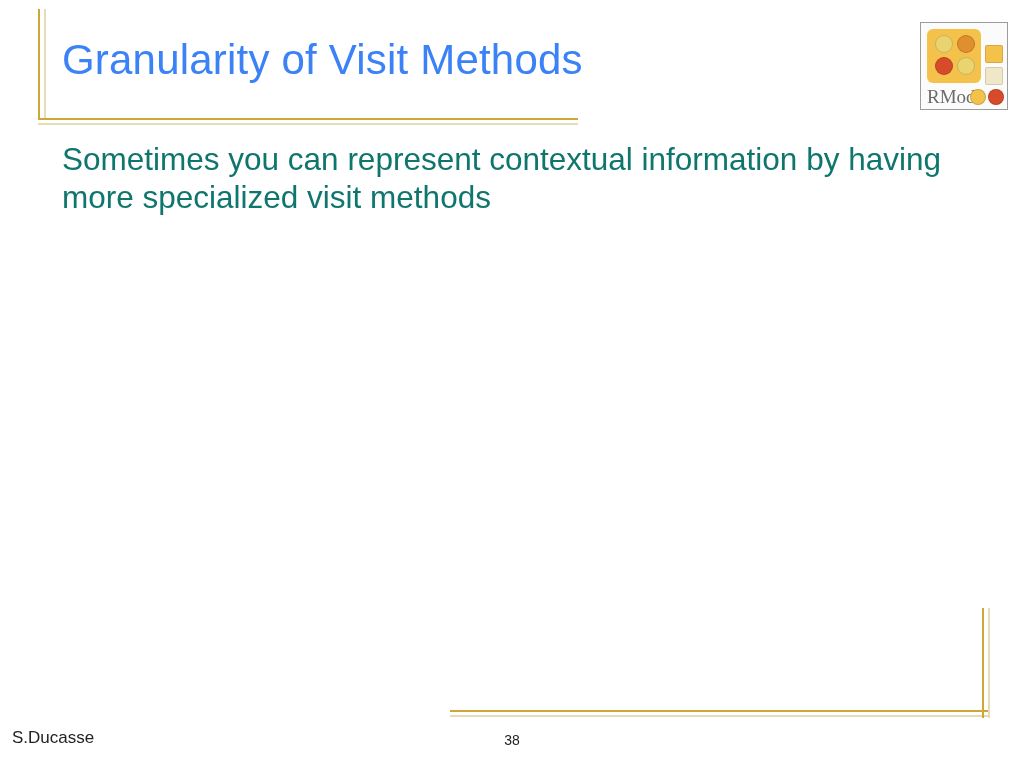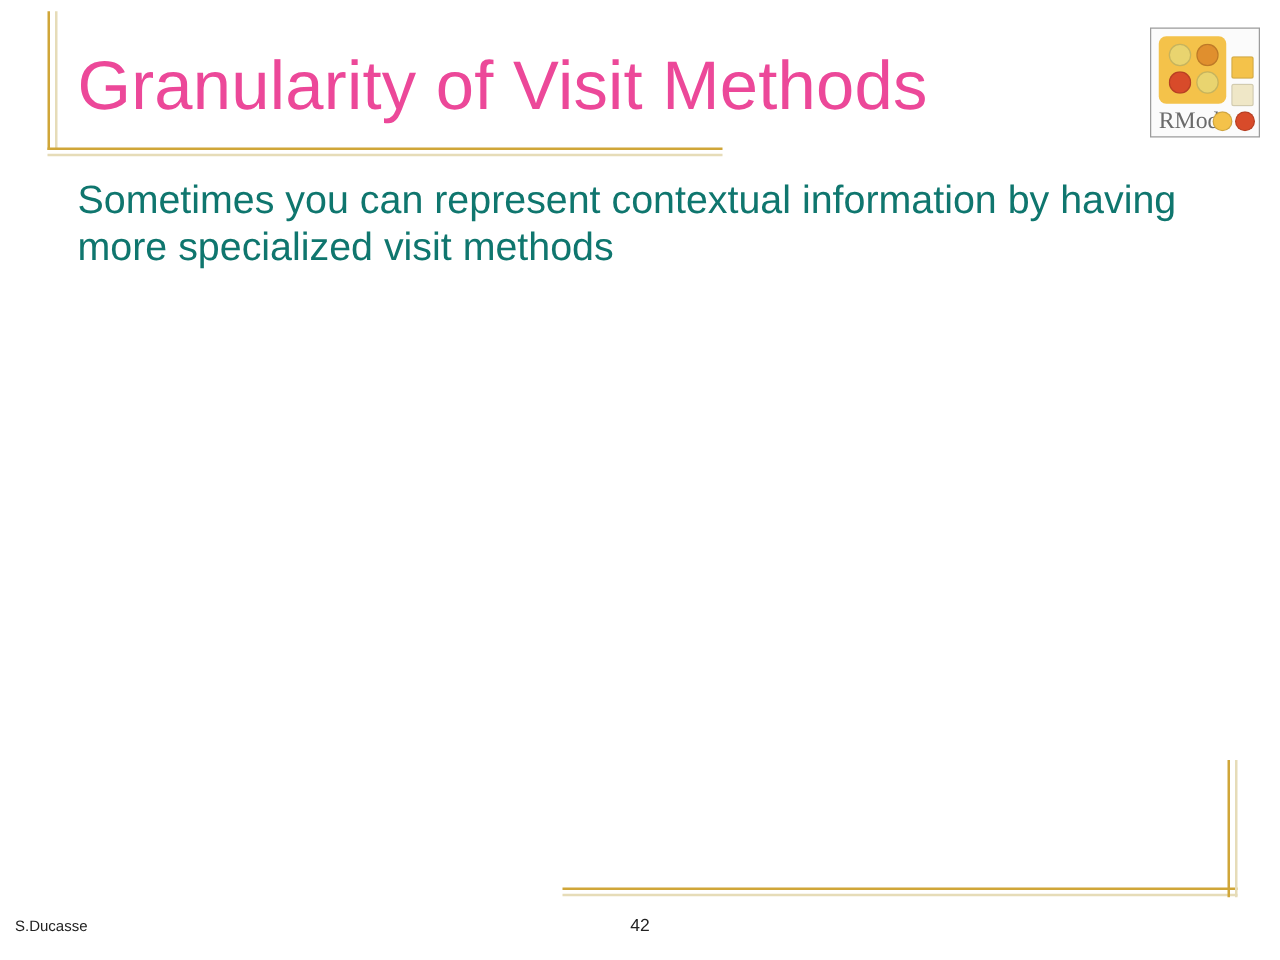--- a/index.html
+++ b/index.html
@@ -50,22 +50,22 @@
     width: 32px;
     height: 9px;
     background: #ffffff;
   }
 
   
   .title {
     position: absolute;
     left: 62px;
     top: 36px;
-    font-size: 55px;
-    color: #ec4899;
+    font-size: 42px;
+    color: #3b82f6;
     letter-spacing: 0.2px;
   }
 
   
   .rule-top {
     position: absolute;
     left: 38px;
     top: 116px;
     height: 8px;
     width: 540px;
@@ -210,21 +210,21 @@
     width: 34px;
     height: 10px;
     background: #ffffff;
   }
 
   
   .footer-author {
     position: absolute;
     left: 12px;
     bottom: 20px;
-    font-size: 12px;
+    font-size: 17px;
     color: #222;
   }
   .footer-page {
     position: absolute;
     left: 50%;
     transform: translateX(-50%);
     bottom: 20px;
     font-size: 14px;
     color: #222;
   }
@@ -267,15 +267,15 @@
 
   <div class="corner-br">
     <div class="h1"></div>
     <div class="h2"></div>
     <div class="v1"></div>
     <div class="v2"></div>
     <div class="cap"></div>
   </div>
 
   <div class="footer-author">S.Ducasse</div>
-  <div class="footer-page">42</div>
+  <div class="footer-page">38</div>
 
 </div>
 
 </body></html>

